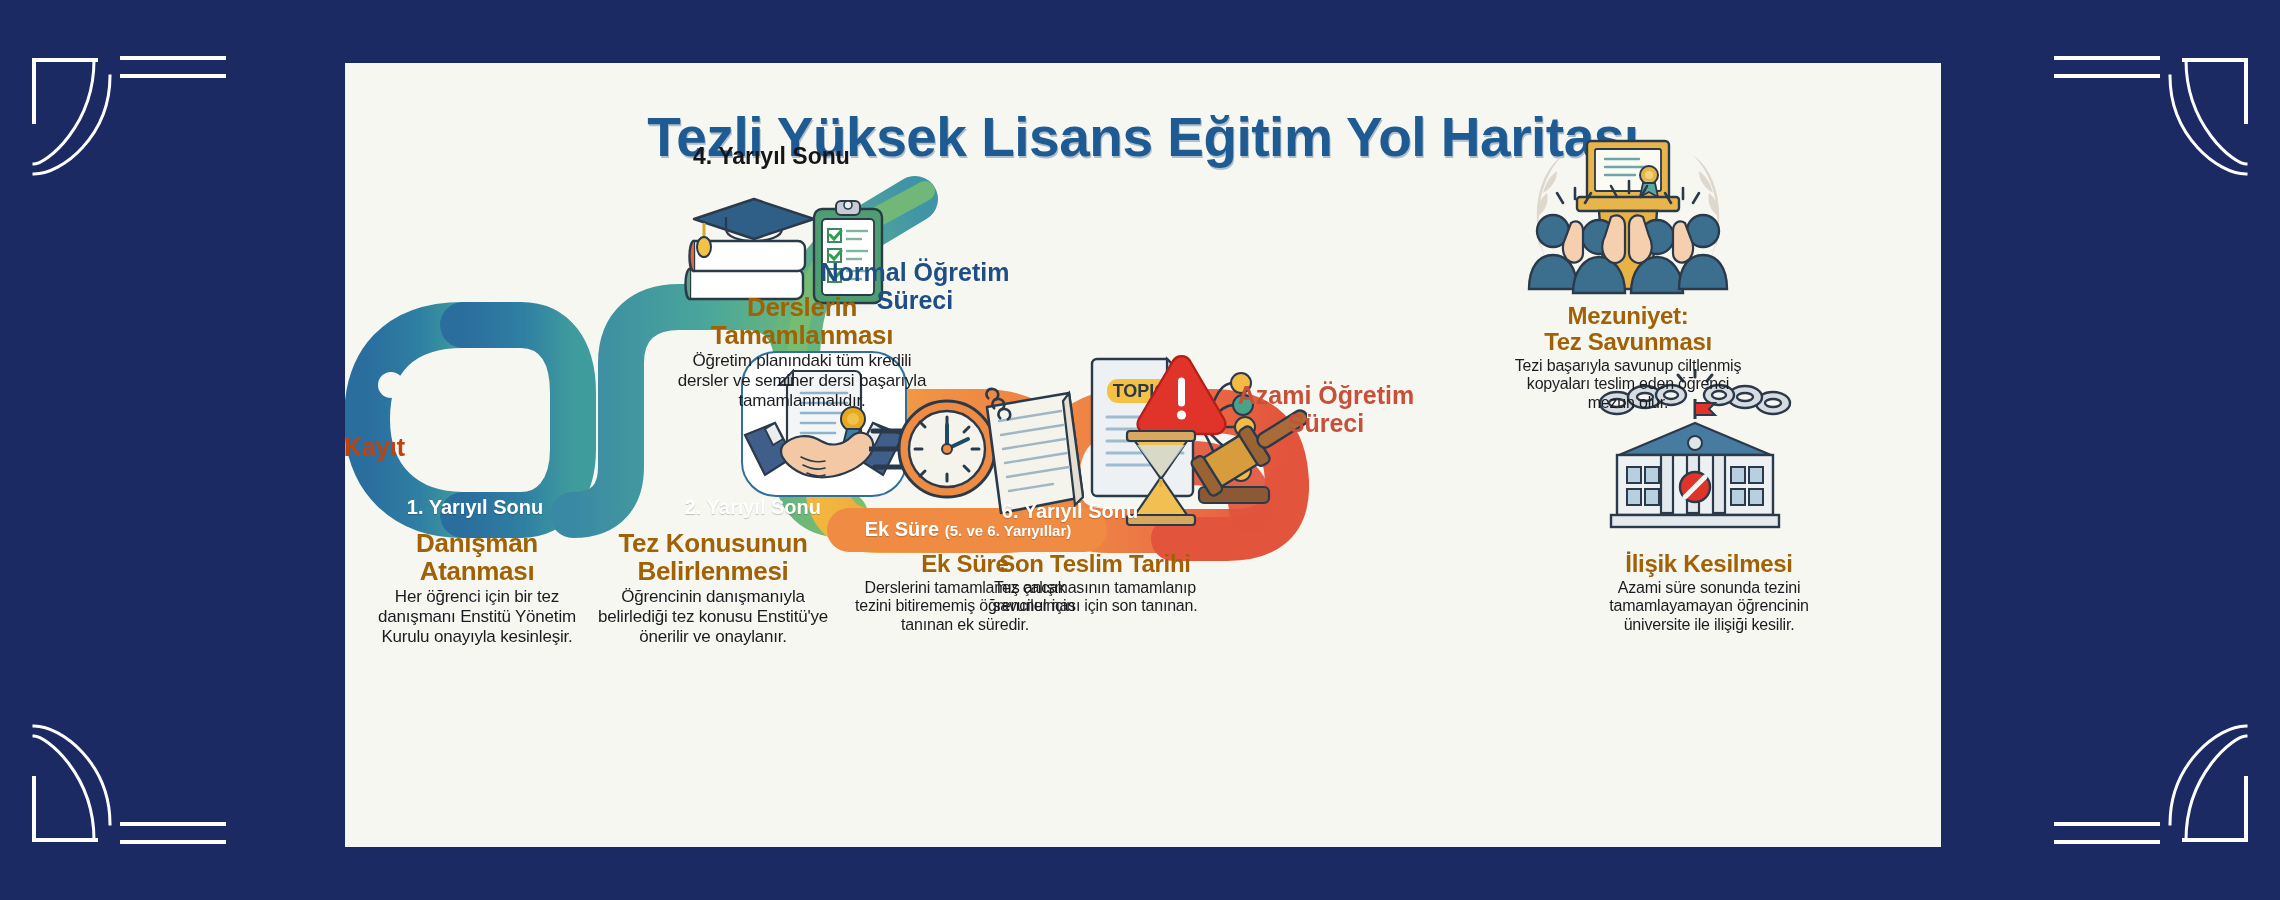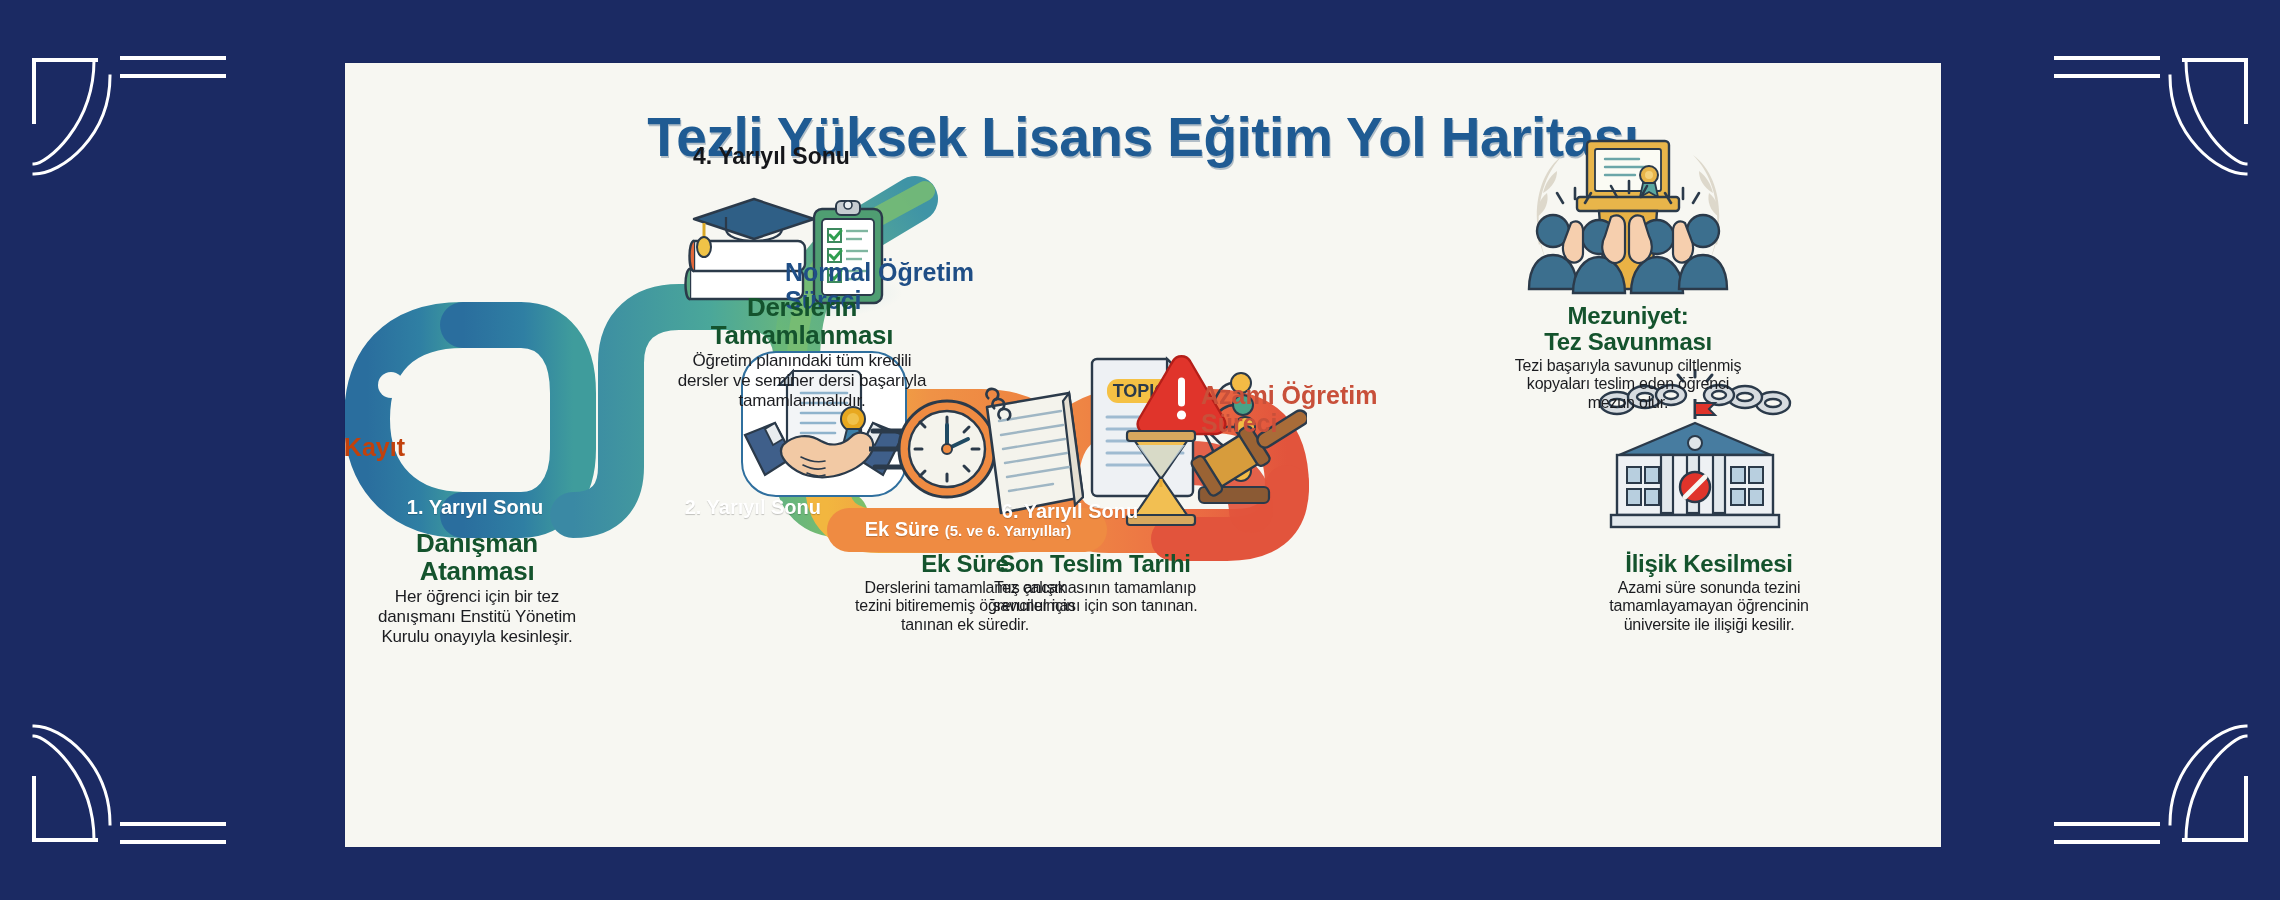--- a/index.html
+++ b/index.html
@@ -32,21 +32,21 @@
     font-size:55px;font-weight:bold;letter-spacing:-.5px;
     color:#1f5b93;
     text-shadow:1px 2px 0 rgba(20,60,100,.30);
   }
 
   
   .ribbons{position:absolute;left:0;top:0;width:1596px;height:784px;}
 
   
   .proc-cap{
-    position:absolute;font-weight:bold;line-height:1.12;
+    position:absolute;text-align:center;font-weight:bold;line-height:1.12;
     font-size:25px;
   }
   .proc-normal{color:#1f4e86;left:440px;top:195px;width:260px;}
   .proc-azami{color:#c8503a;left:856px;top:318px;width:250px;}
 
   
   .kayit{
     position:absolute;left:-80px;top:370px;width:140px;text-align:right;
     font-size:25px;font-weight:bold;color:#c2410c;
   }
@@ -57,21 +57,21 @@
     font-size:20px;text-shadow:0 1px 1px rgba(0,0,0,.22);
   }
   .sem small{font-size:15px;font-weight:bold;}
   .sem-4{
     color:#15161a;text-shadow:none;font-size:23px;
   }
 
   
   .step{position:absolute;text-align:center;}
   .step h3{
-    margin:0 0 2px 0;font-size:26px;font-weight:bold;color:#14532d;
+    margin:0 0 2px 0;font-size:26px;font-weight:bold;color:#a16207;
     line-height:1.08;letter-spacing:-.3px;text-align:center;
   }
   .step p{
     margin:0;font-size:17px;font-weight:normal;color:#1b1c20;
     line-height:1.16;letter-spacing:-.2px;
   }
   .step.small h3{font-size:24px;}
   .step.small p{font-size:16px;}
 
   
@@ -515,20 +515,27 @@
   <div class="sem" style="left:610px;top:437px;width:230px;text-align:center;">6. Yarıyıl Sonu</div>
 
   <div class="step" style="left:16px;top:466px;width:232px;">
     <h3>
       <span>Danışman</span><br>
       <span>Atanması</span>
     </h3>
     <p>Her öğrenci için bir tez danışmanı Enstitü Yönetim Kurulu onayıyla kesinleşir.</p>
   </div>
 
+  <div class="step" style="left:250px;top:466px;width:236px;">
+    <h3>
+      <span>Tez Konusunun</span><br>
+      <span>Belirlenmesi</span>
+    </h3>
+    <p>Öğrencinin danışmanıyla belirlediği tez konusu Enstitü'ye önerilir ve onaylanır.</p>
+  </div>
 
   <div class="step" style="left:330px;top:230px;width:254px;">
     <h3>
       <span>Derslerin</span><br>
       <span>Tamamlanması</span>
     </h3>
     <p>Öğretim planındaki tüm kredili dersler ve seminer dersi başarıyla tamamlanmalıdır.</p>
   </div>
 
   <div class="step small" style="left:502px;top:488px;width:236px;">

